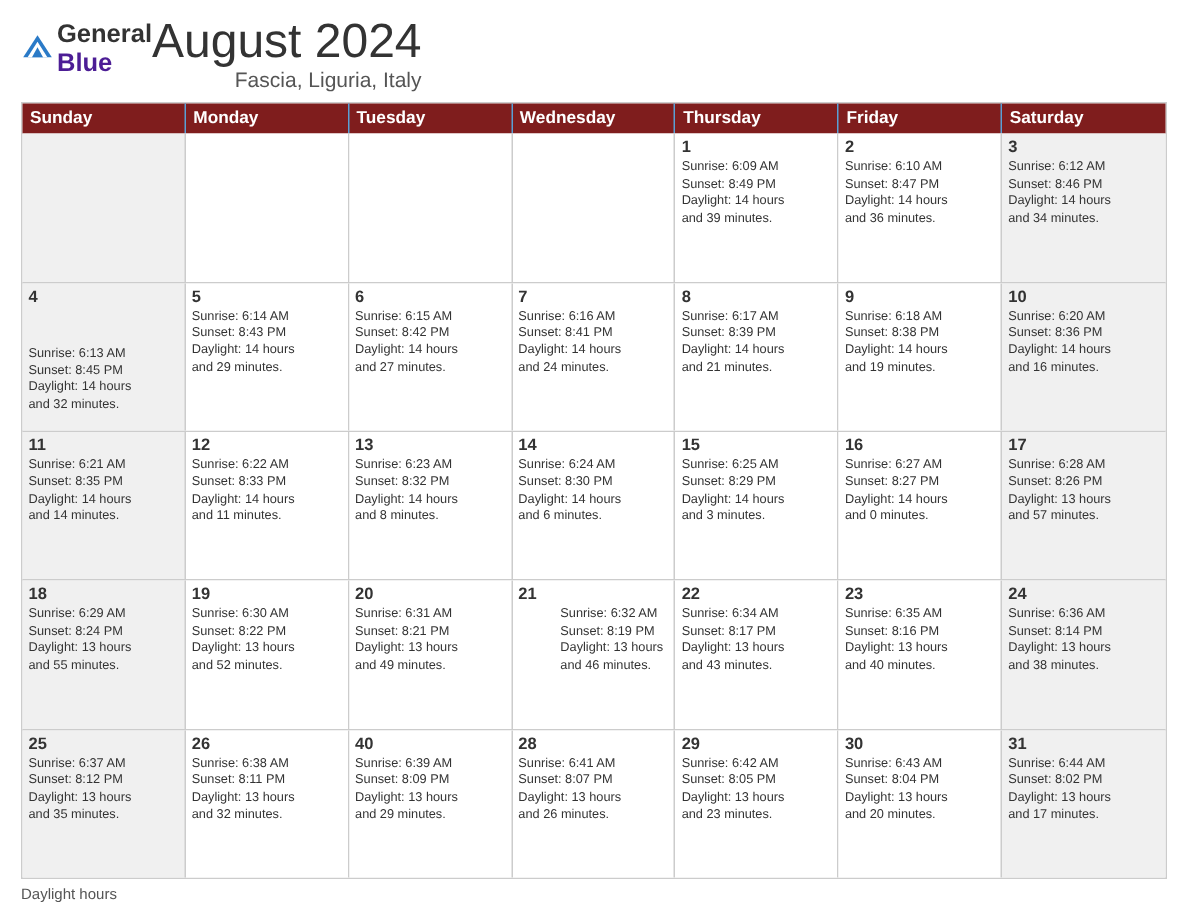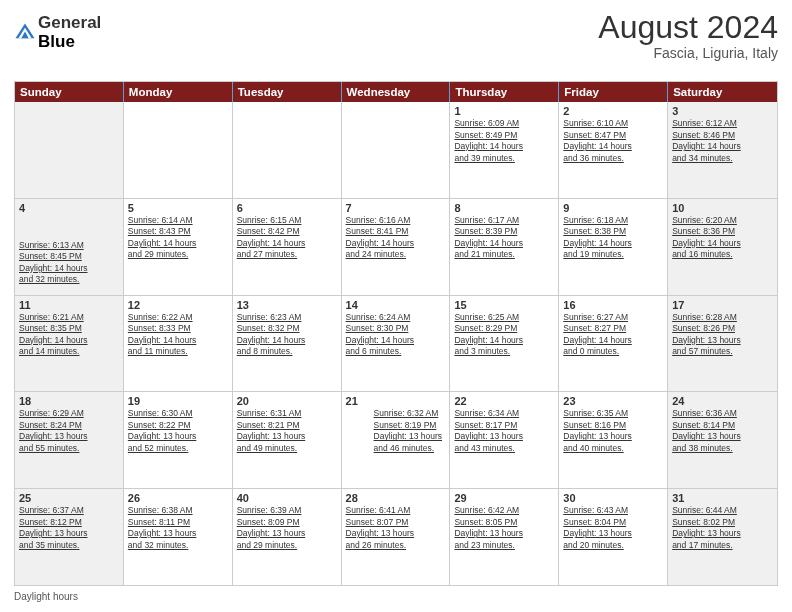--- a/index.html
+++ b/index.html
@@ -12,43 +12,43 @@
     }
     .page {
       width: 792px;
       height: 612px;
       padding: 10px 14px 10px 14px;
       display: flex;
       flex-direction: column;
     }
     .header {
       display: flex;
-      justify-content: space-between;
+      justify-content: flex-start;
       align-items: flex-start;
-      margin-bottom: 20px;
+      margin-bottom: 7px;
     }
     .logo {
       display: flex;
       align-items: center;
       margin-top: 4px;
     }
     .logo-text {
       display: flex;
       flex-direction: column;
       line-height: 1.1;
     }
     .logo-general {
       font-size: 17px;
       font-weight: bold;
       color: #333;
     }
     .logo-blue {
       font-size: 17px;
       font-weight: bold;
-      color: #000000;
+      color: #4c1d95;
     }
     .logo-icon {
       width: 22px;
       height: 22px;
       margin-right: 2px;
     }
     .title-block {
       text-align: right;
     }
     .main-title {
@@ -108,21 +108,20 @@
       font-size: 11px;
       font-weight: bold;
       color: #333;
       display: block;
       margin-bottom: 1px;
     }
     .day-info {
       font-size: 8.5px;
       color: #333;
       line-height: 1.35;
-      text-decoration: underline;
     }
     .footer-note {
       font-size: 10px;
       color: #555;
       margin-top: 5px;
       text-align: left;
     }
   </style>
 </head>
 <body>

